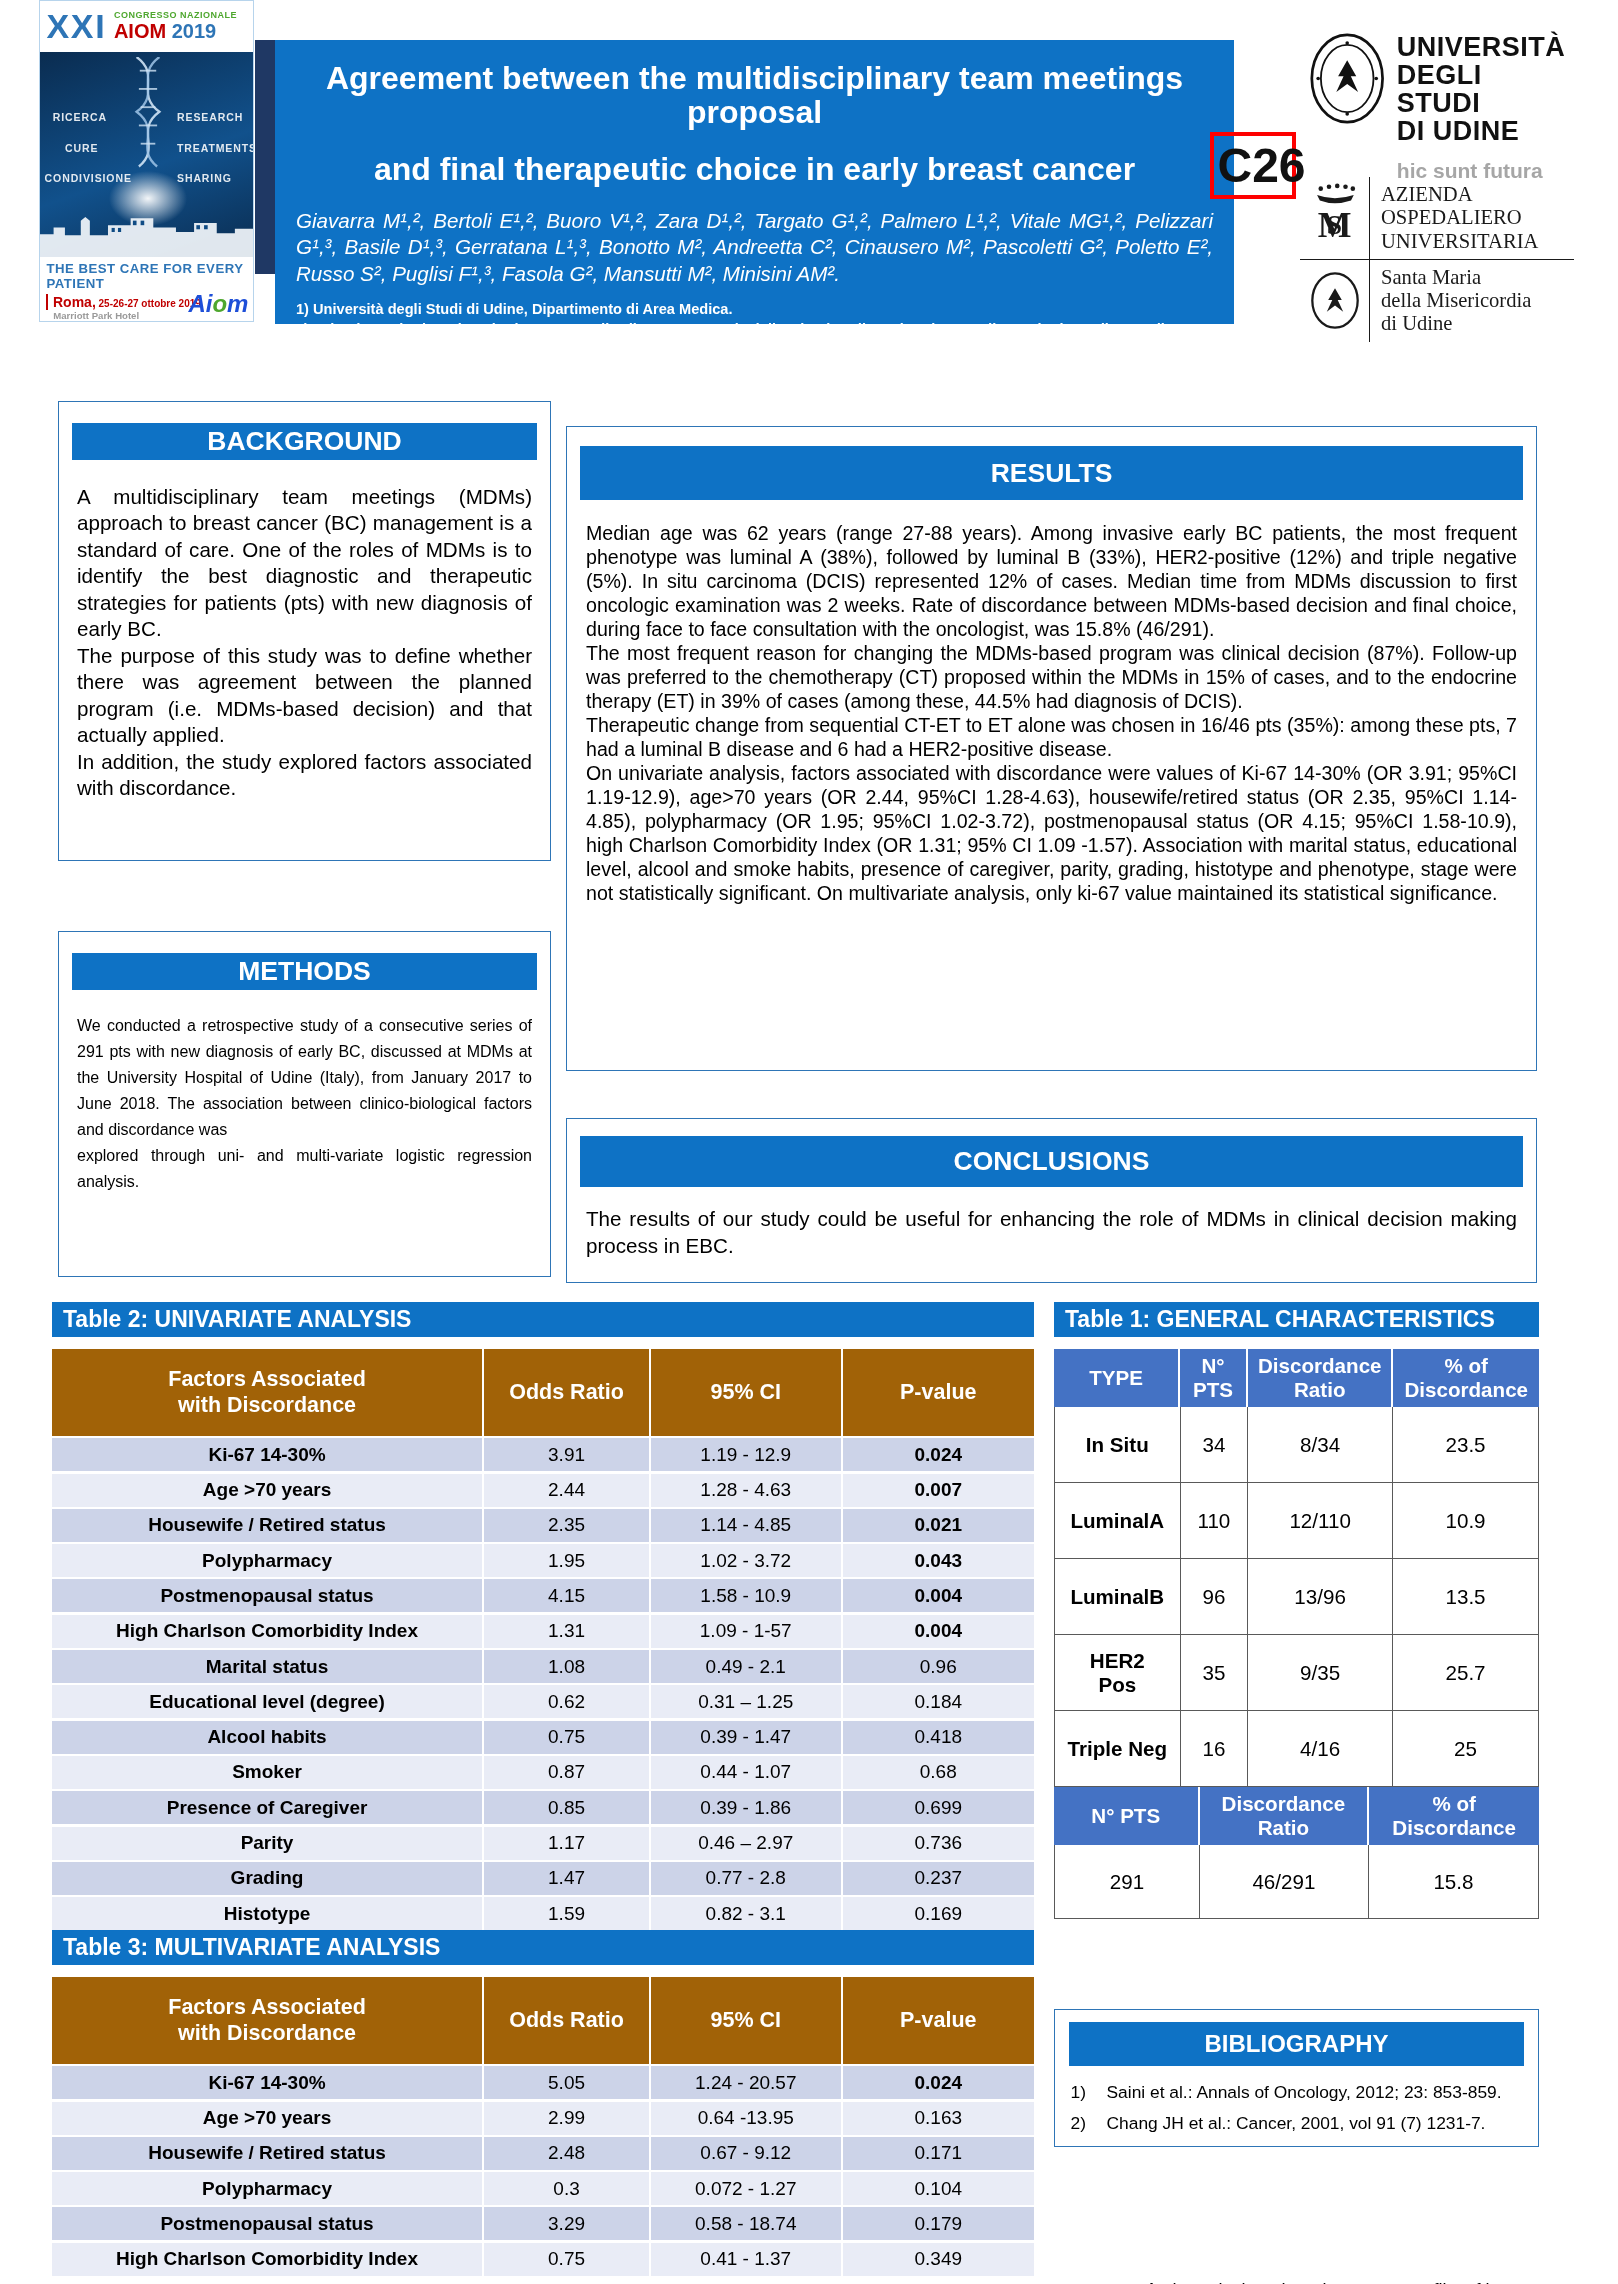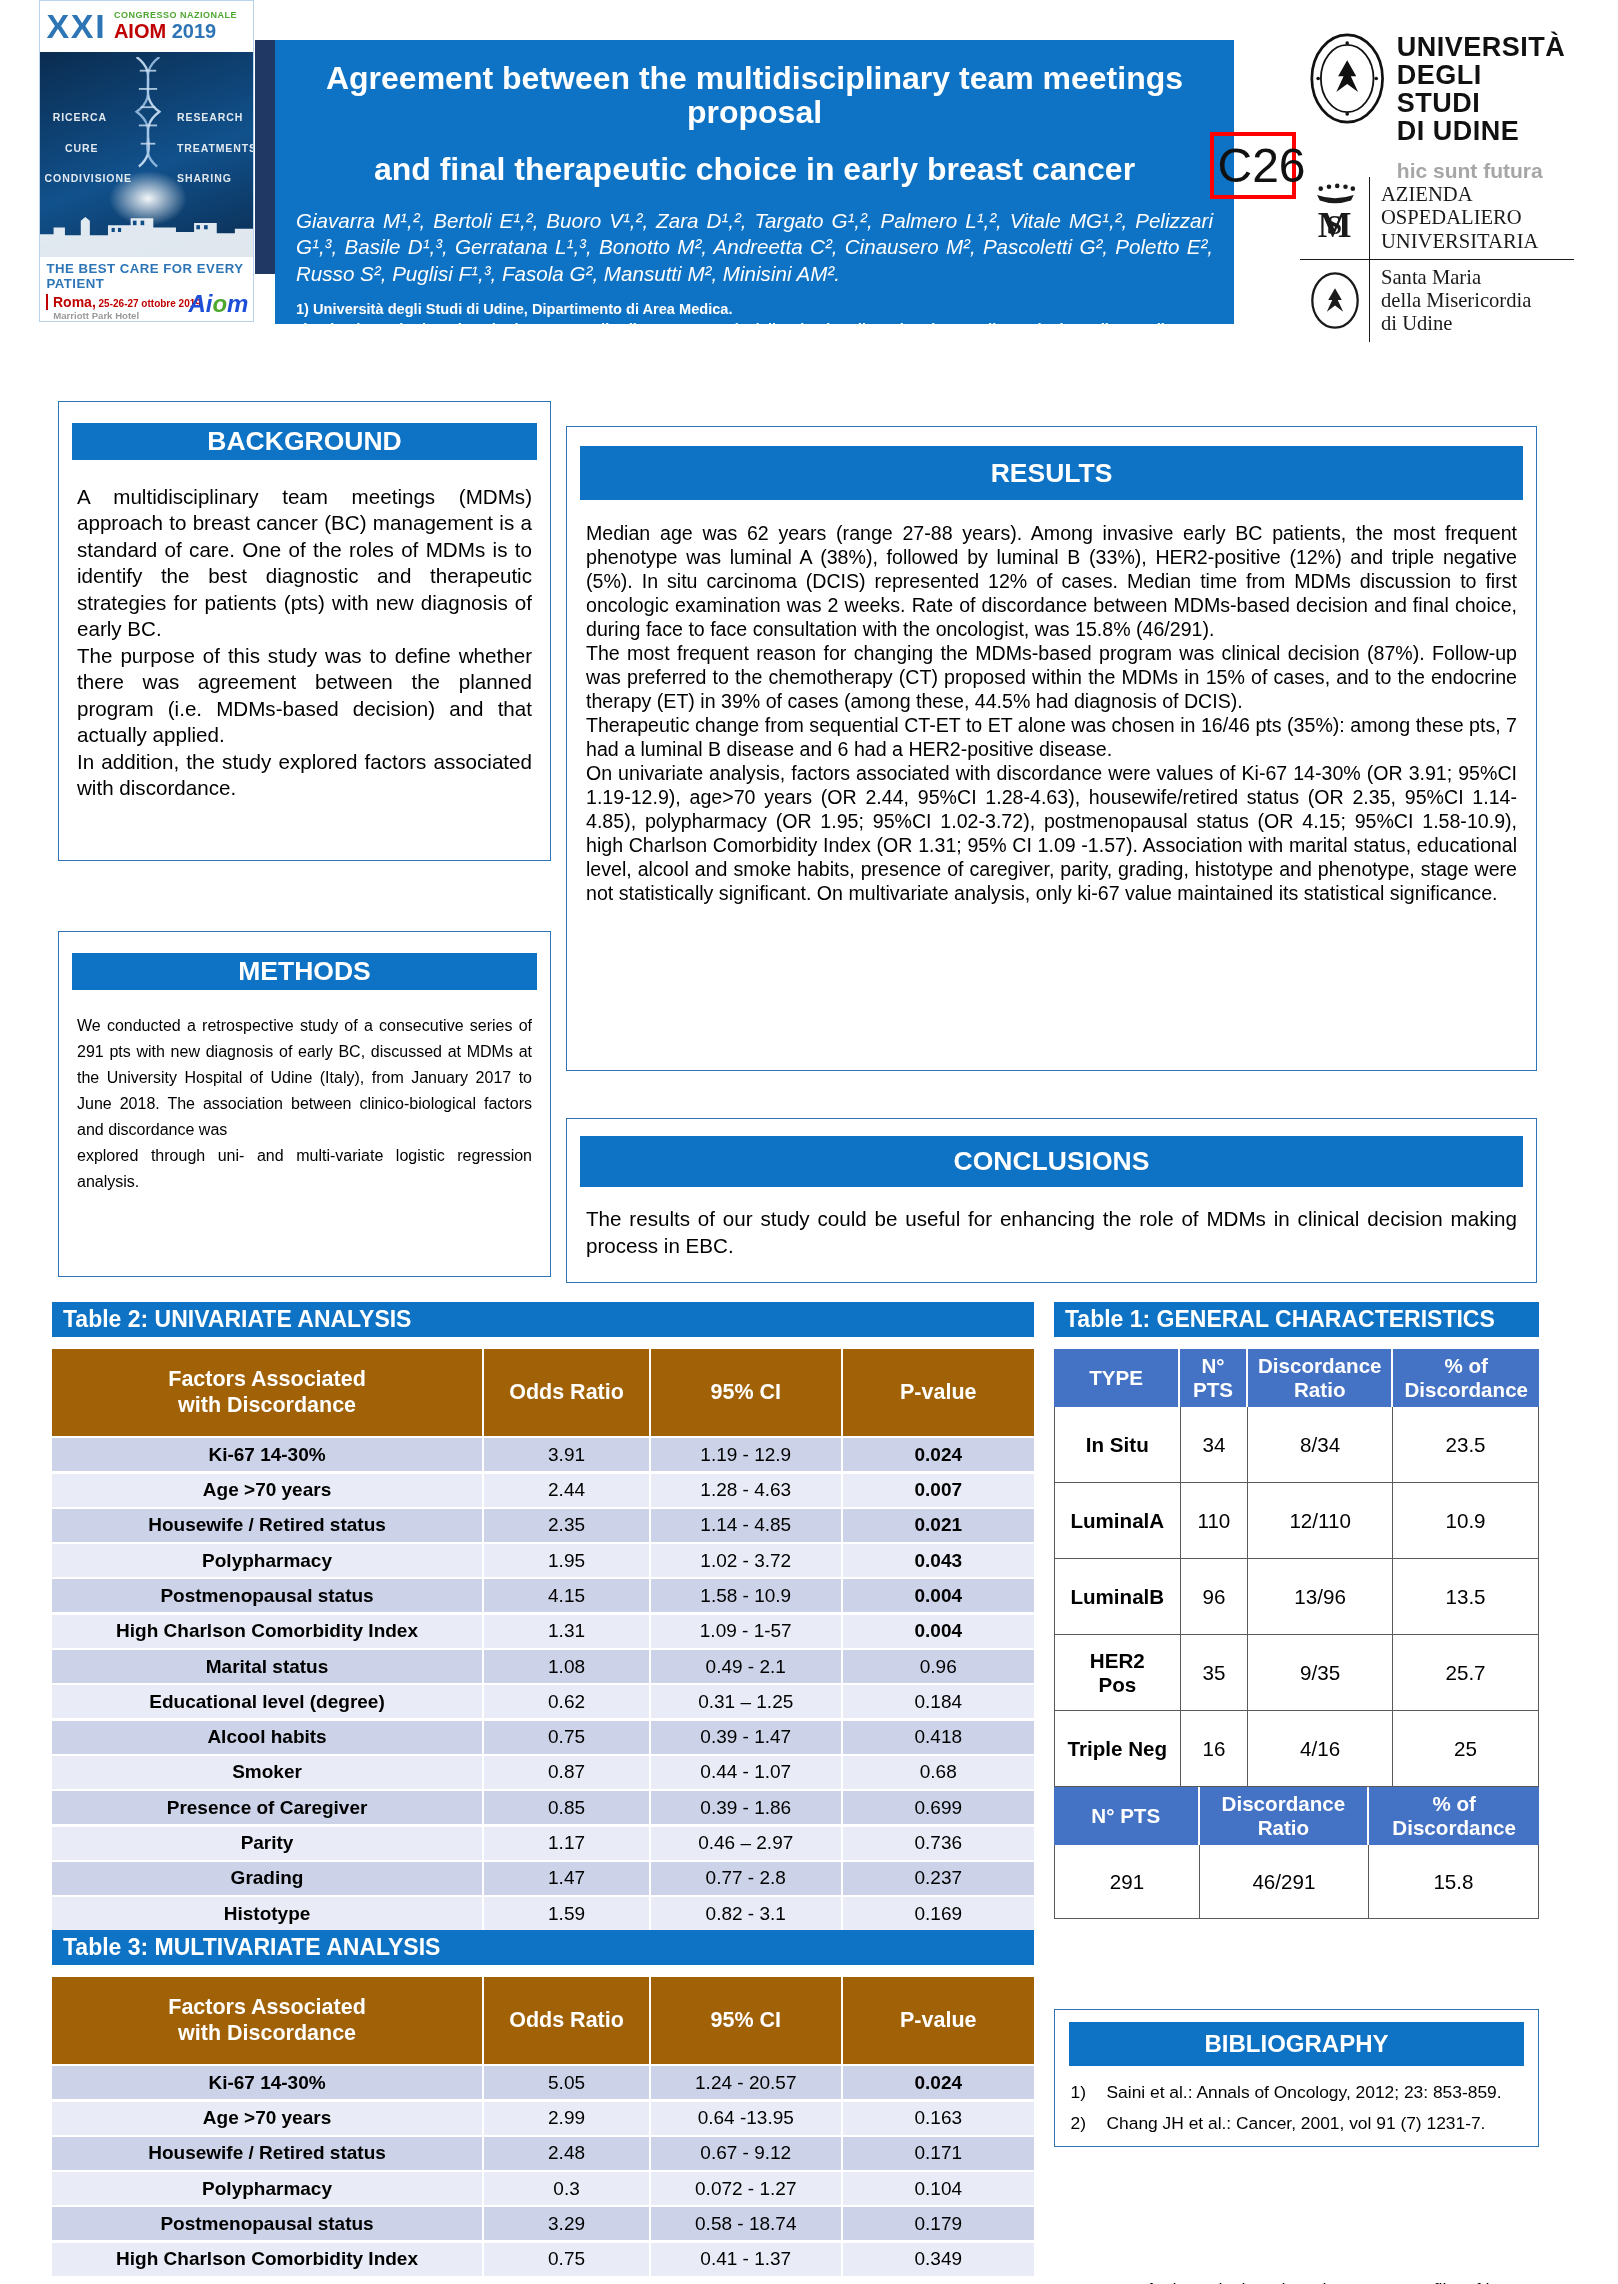--- a/index.html
+++ b/index.html
@@ -36,21 +36,21 @@
   .aiom-hotel{font-size:9.6px;font-weight:700;color:#9a9a9a;padding-left:6.9px;}
   .aiom-logo{position:absolute;right:4.6px;bottom:2.7px;font-size:24px;font-weight:700;font-style:italic;}
   .aiom-logo .r{color:#1d4ed8;} .aiom-logo .g{color:#4ea72e;}
 
   
   .uniud{left:1310px;top:33px;width:263px;display:flex;gap:12px;}
   .uniud-text{display:flex;flex-direction:column;}
   .uniud-name{font-size:27px;font-weight:700;line-height:1.04;letter-spacing:0.5px;color:#111;}
   .uniud-motto{margin-top:13.7px;font-size:21px;font-weight:700;color:#a6a6a6;}
   .c26{left:1210px;top:132px;width:86px;height:67px;border:4.6px solid #fe0000;box-sizing:border-box;
-       display:flex;align-items:center;justify-content:center;font-size:48px;font-weight:400;color:#111;padding-left:17px;}
+       display:flex;align-items:center;justify-content:center;font-size:48px;font-weight:700;color:#111;padding-left:17px;}
   .aou{left:1300px;top:177px;width:274px;font-family:"Liberation Serif", serif;color:#1a1a1a;}
   .aou-row{display:flex;align-items:center;}
   .aou-crest{width:69px;display:flex;justify-content:center;flex-shrink:0;}
   .aou-text{border-left:1.8px solid #1a1a1a;padding:6.4px 0 6.4px 11px;font-size:20.6px;line-height:1.12;}
   .aou-sep{border-top:1.8px solid #1a1a1a;margin:0;}
 
   
   .panel{background:#fff;border:1.8px solid #2e75b6;box-sizing:border-box;}
   .pbar{background:#0e72c5;color:#fff;font-weight:700;display:flex;align-items:center;justify-content:center;}
   .panel-bg{left:58px;top:401px;width:493px;height:460px;}

